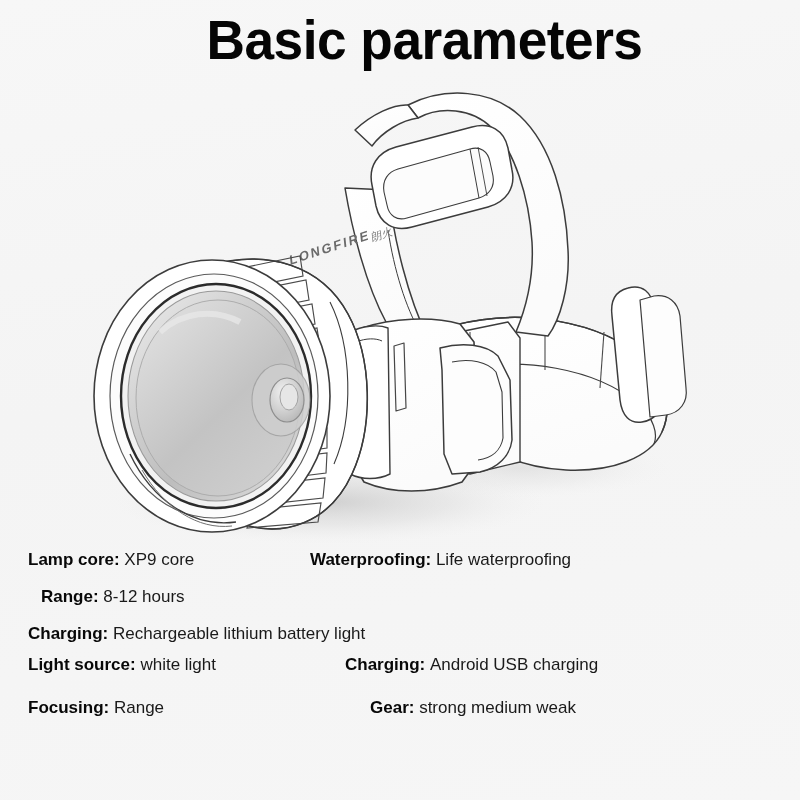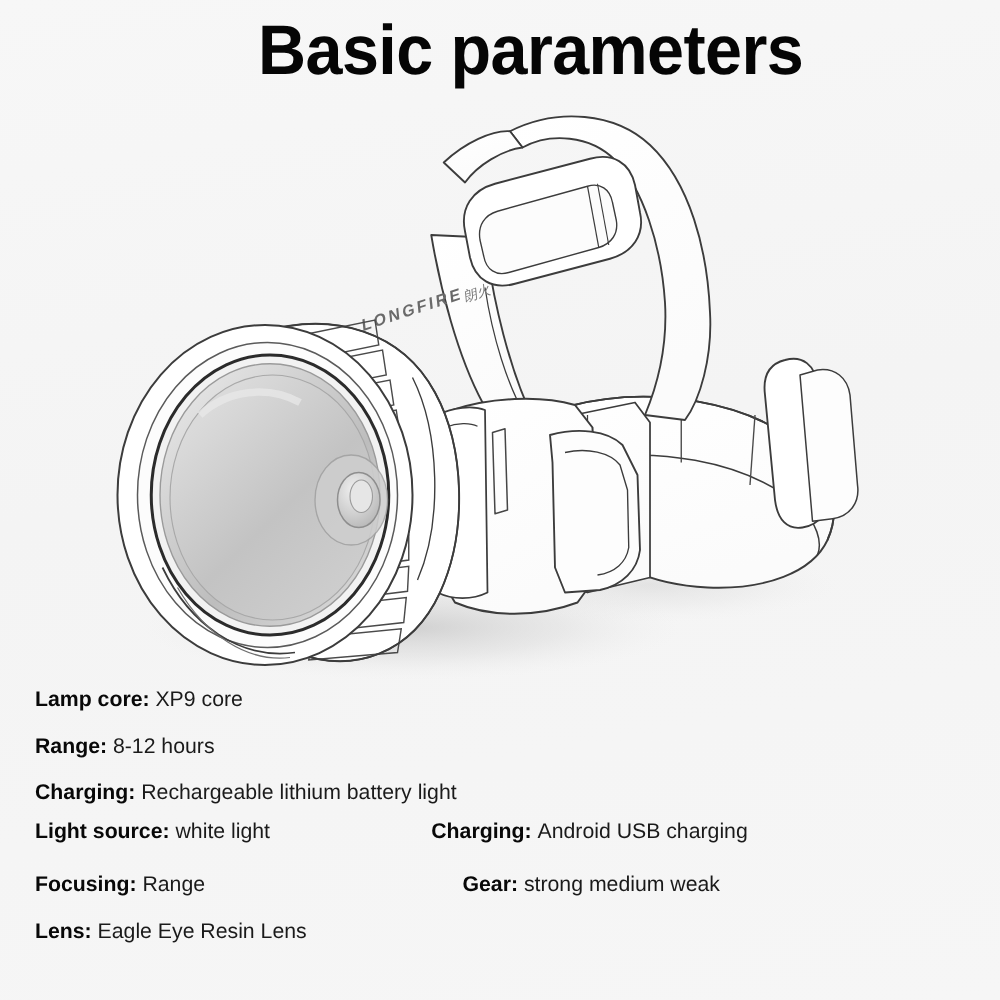--- a/index.html
+++ b/index.html
@@ -267,24 +267,28 @@
     </svg>
   </div>
 
   <div class="specs">
 
     <div class="spec-row" style="top:0px;">
       <div class="spec-cell" style="left:28px;">
         <span class="spec-label">Lamp core: </span>
         <span class="spec-value">XP9 core</span>
       </div>
+      <div class="spec-cell" style="left:310px;">
+        <span class="spec-label">Waterproofing: </span>
+        <span class="spec-value">Life waterproofing</span>
+      </div>
     </div>
 
     <div class="spec-row" style="top:37px;">
-      <div class="spec-cell" style="left:28px;">
+      <div class="spec-cell" style="left:41px;">
         <span class="spec-label">Range: </span>
         <span class="spec-value">8-12 hours</span>
       </div>
     </div>
 
     <div class="spec-row" style="top:74px;">
       <div class="spec-cell" style="left:28px;">
         <span class="spec-label">Charging: </span>
         <span class="spec-value">Rechargeable lithium battery light</span>
       </div>
@@ -305,22 +309,16 @@
       <div class="spec-cell" style="left:28px;">
         <span class="spec-label">Focusing: </span>
         <span class="spec-value">Range</span>
       </div>
       <div class="spec-cell" style="left:370px;">
         <span class="spec-label">Gear: </span>
         <span class="spec-value">strong medium weak</span>
       </div>
     </div>
 
-    <div class="spec-row" style="top:185px;">
-      <div class="spec-cell" style="left:28px;">
-        <span class="spec-label">Lens: </span>
-        <span class="spec-value">Eagle Eye Resin Lens</span>
-      </div>
-    </div>
 
   </div>
 
 </div>
 
 </body></html>

